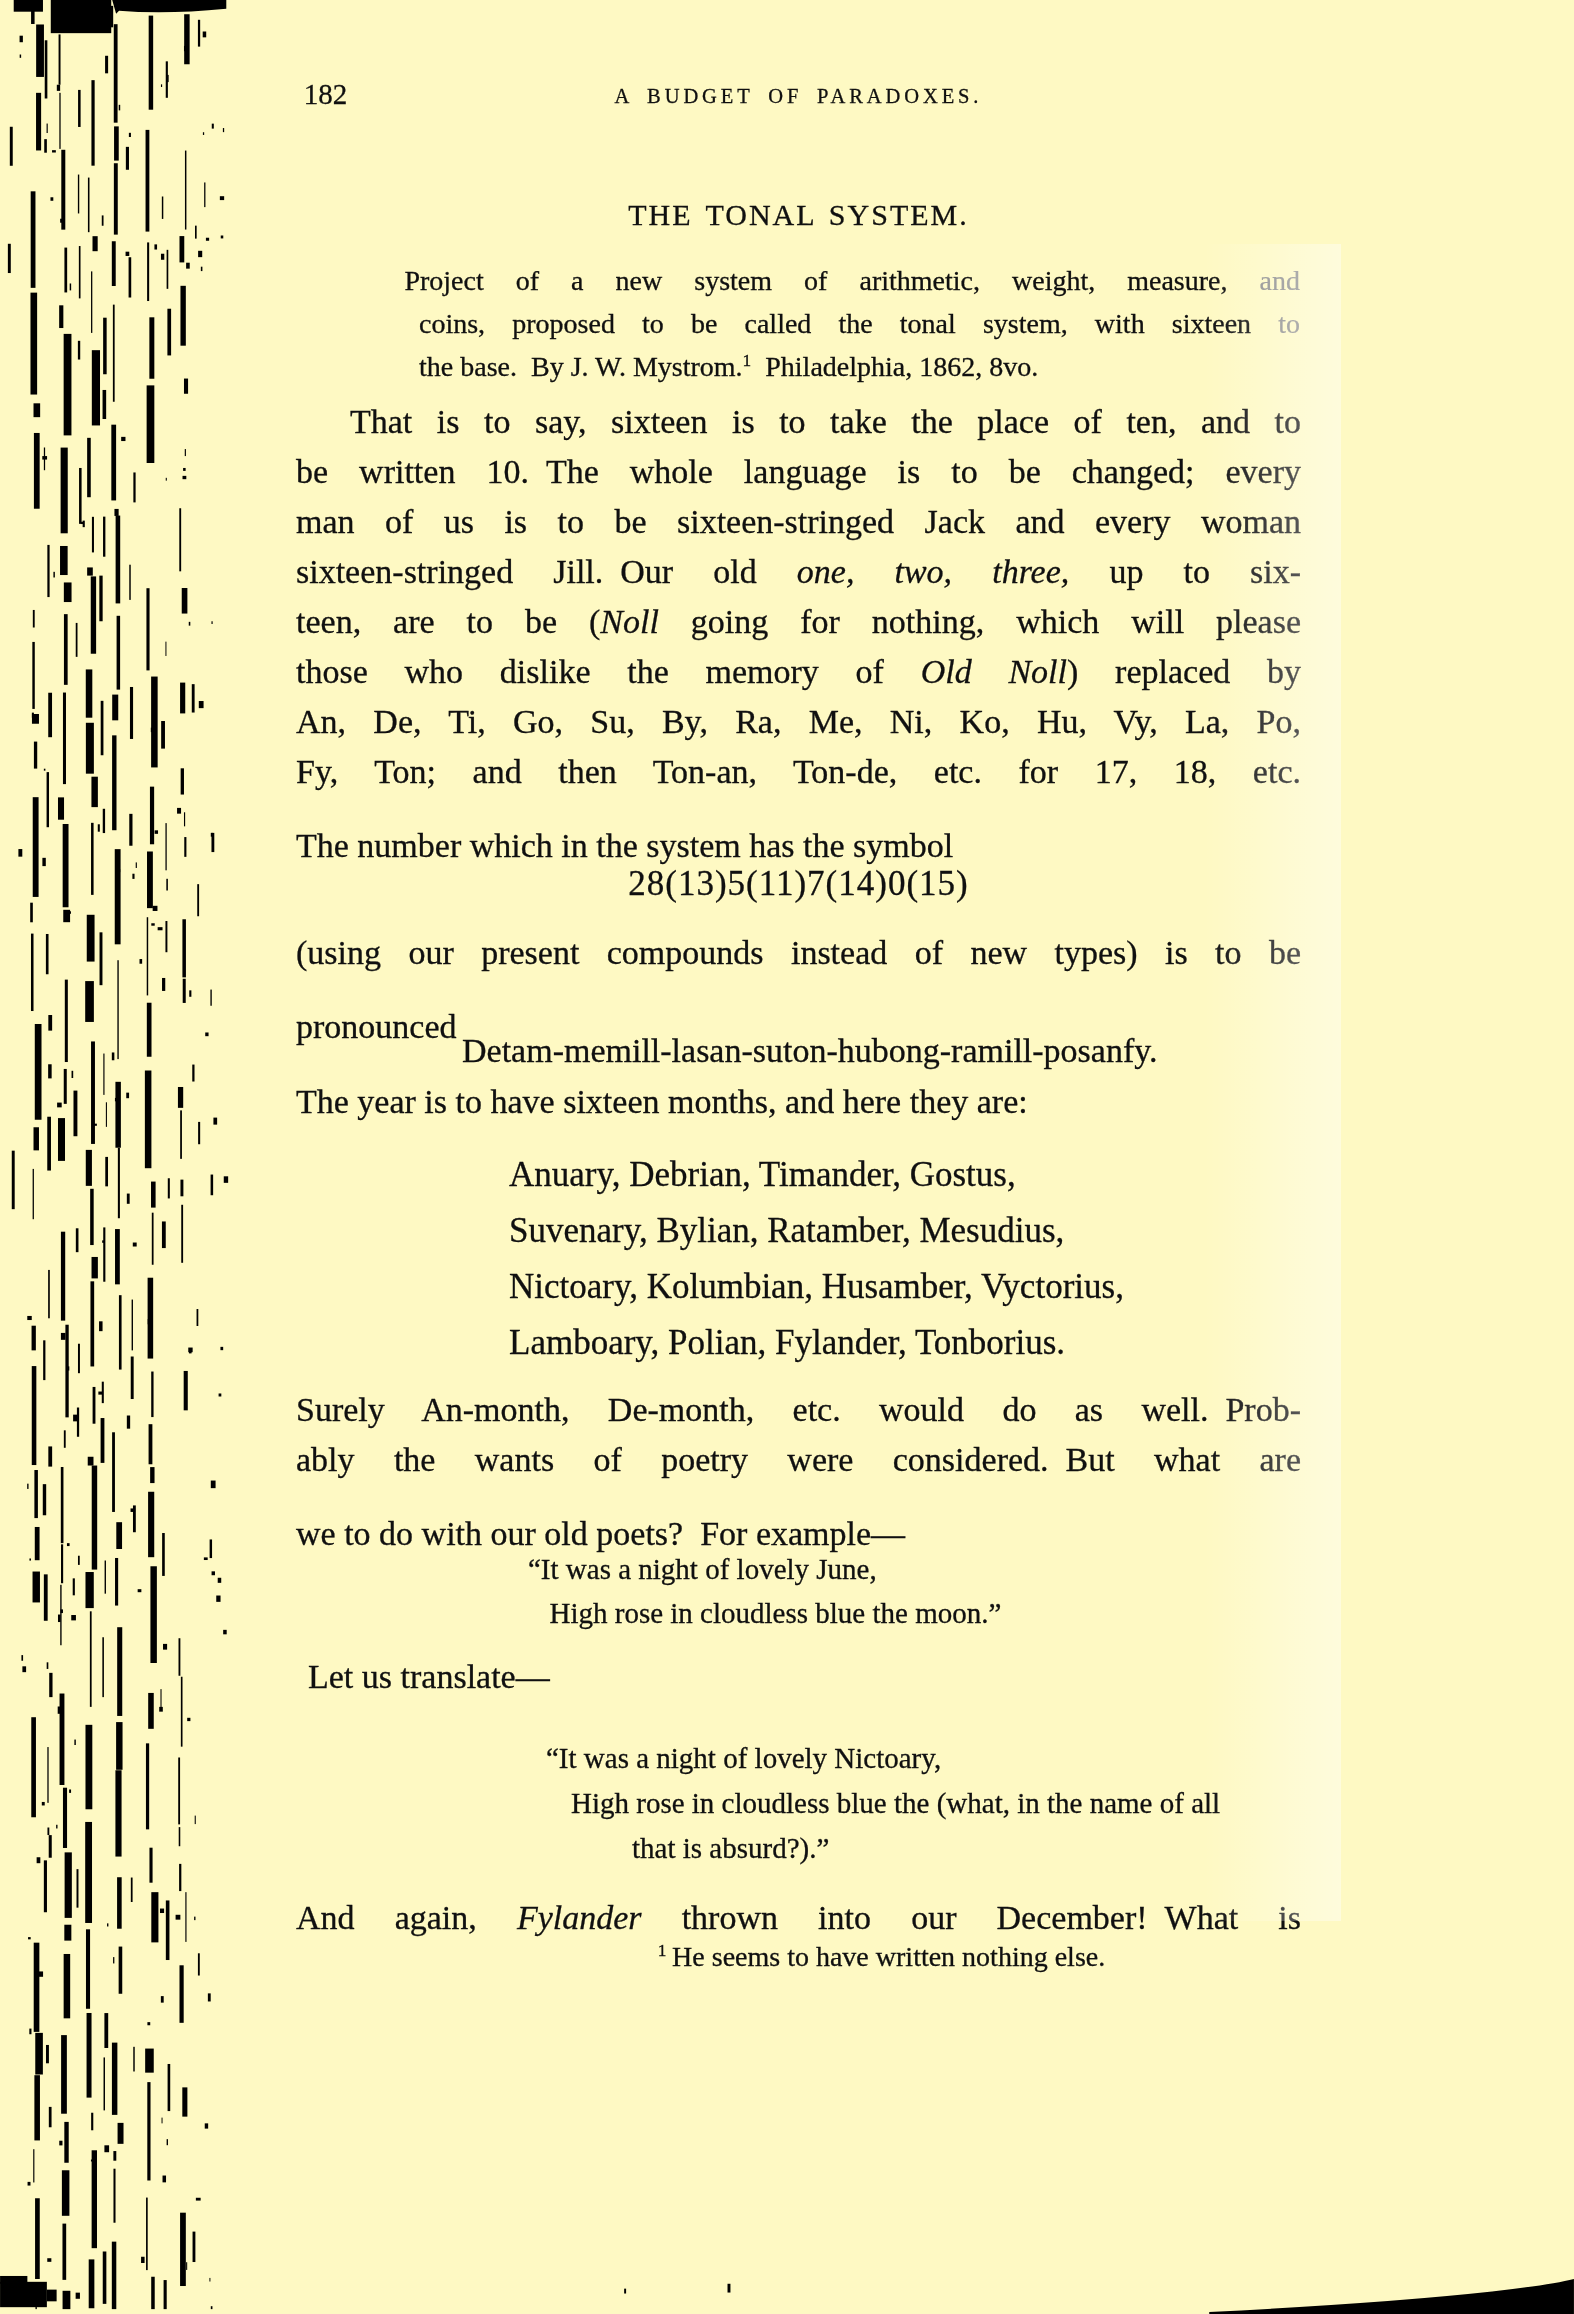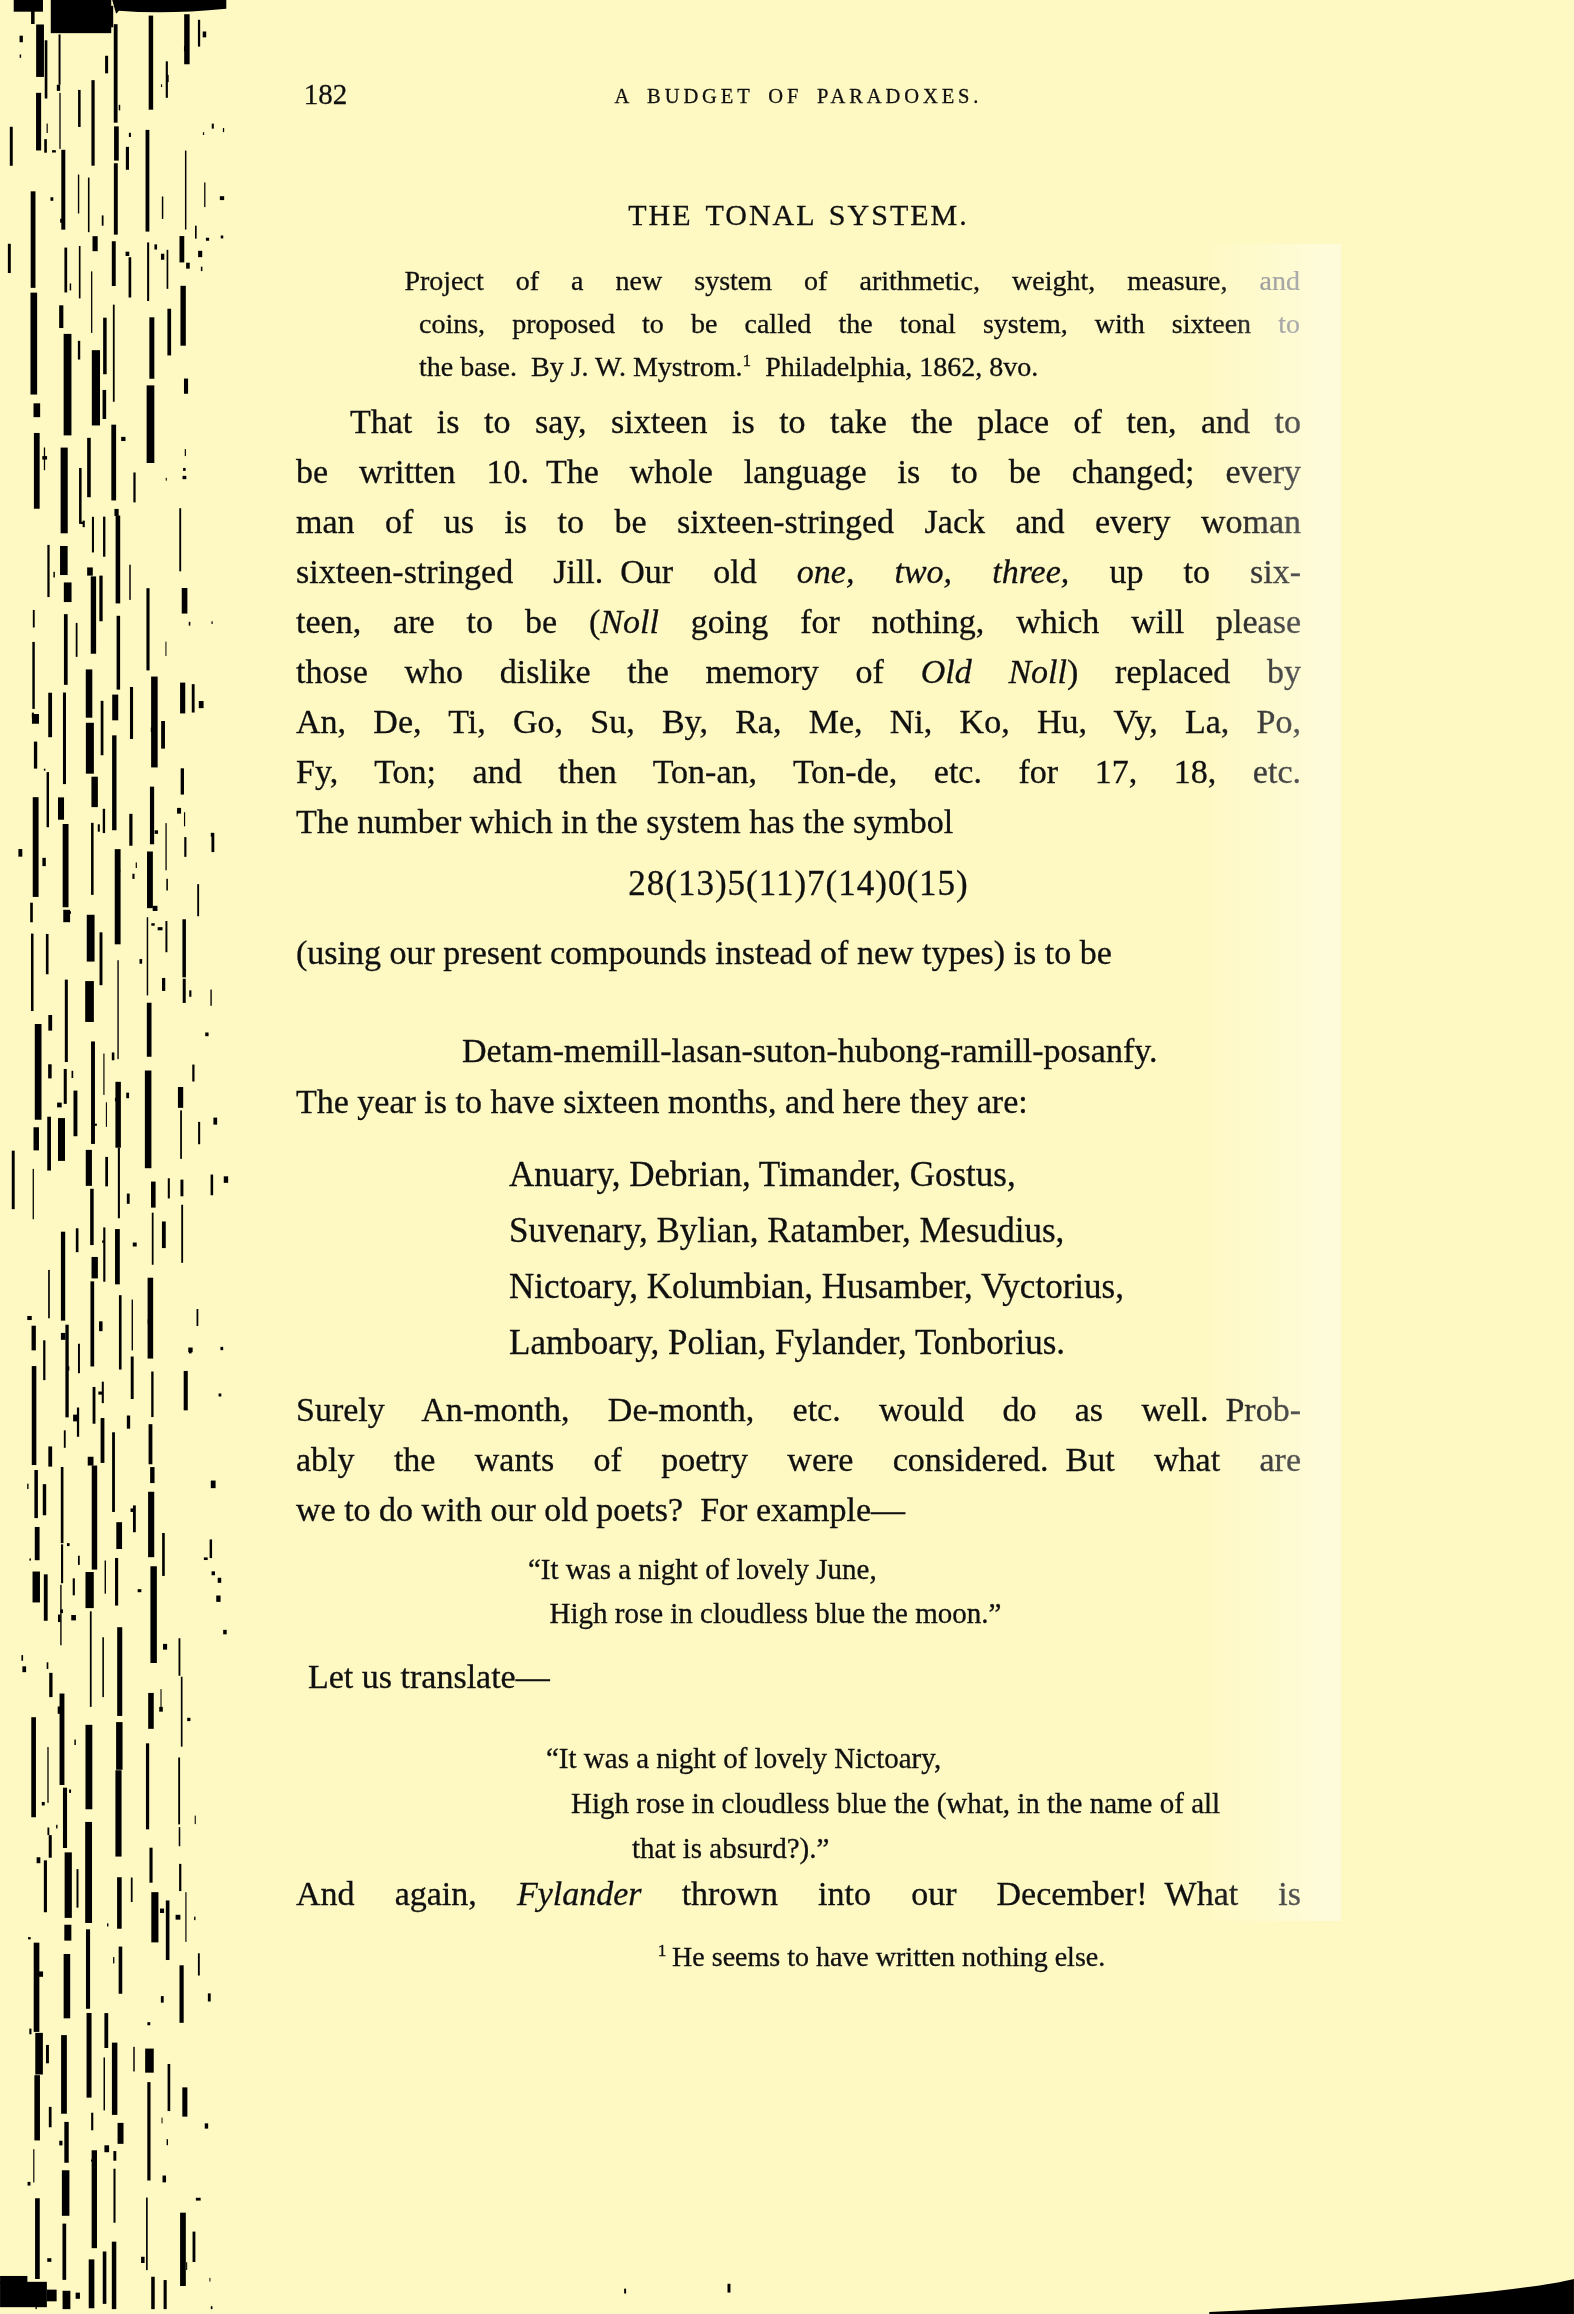--- a/index.html
+++ b/index.html
@@ -23,21 +23,21 @@
 
   .section-title { top: 198px; text-align: center; font-size: 30px; letter-spacing: 2px; word-spacing: 3.9px; }
 
   .citation { top: 259px; left: 419px; width: 881px; font-size: 28px; line-height: 43px; }
   .citation .line { text-align: justify; text-align-last: justify; }
   .citation .line:first-child { margin-left: -14.6px; }
   .citation .line:last-child { text-align-last: left; }
 
   .body-text { font-size: 34px; line-height: 50px; }
   .justify .line { text-align: justify; text-align-last: justify; }
-  .justify .line:last-child { text-align-last: left; }
+  .justify .line:last-child { text-align-last: left; margin-top: 24px; }
   .justify-all .line:last-child { text-align-last: justify; }
   .p1 { top: 397px; }
   .p1 .line:first-child { text-indent: 54px; }
 
   .formula { top: 864px; text-align: center; font-size: 35px; letter-spacing: 1px; }
 
   .p2 { top: 928px; }
   .pronunciation { top: 1032px; padding-left: 166px; font-size: 34px; }
   .year-line { top: 1083px; font-size: 34px; }
 
@@ -531,20 +531,21 @@
       <div class="line"><span>those who dislike the memory of </span><span class="it">Old Noll</span><span>) replaced by</span></div>
       <div class="line"><span>An, De, Ti, Go, Su, By, Ra, Me, Ni, Ko, Hu, Vy, La, Po,</span></div>
       <div class="line"><span>Fy, Ton; and then Ton-an, Ton-de, etc. for 17, 18, etc.</span></div>
       <div class="line"><span>The number which in the system has the symbol</span></div>
     </div>
 
   <div class="block formula">28(13)5(11)7(14)0(15)</div>
 
   <div class="block body-text justify p2">
       <div class="line"><span>(using our present compounds instead of new types) is to be</span></div>
+      <div class="line"><span>pronounced</span></div>
     </div>
 
   <div class="block pronunciation">Detam-memill-lasan-suton-hubong-ramill-posanfy.</div>
 
   <div class="block year-line">The year is to have sixteen months, and here they are:</div>
 
   <div class="block months">
       <div class="line"><span>Anuary, Debrian, Timander, Gostus,</span></div>
       <div class="line"><span>Suvenary, Bylian, Ratamber, Mesudius,</span></div>
       <div class="line"><span>Nictoary, Kolumbian, Husamber, Vyctorius,</span></div>

